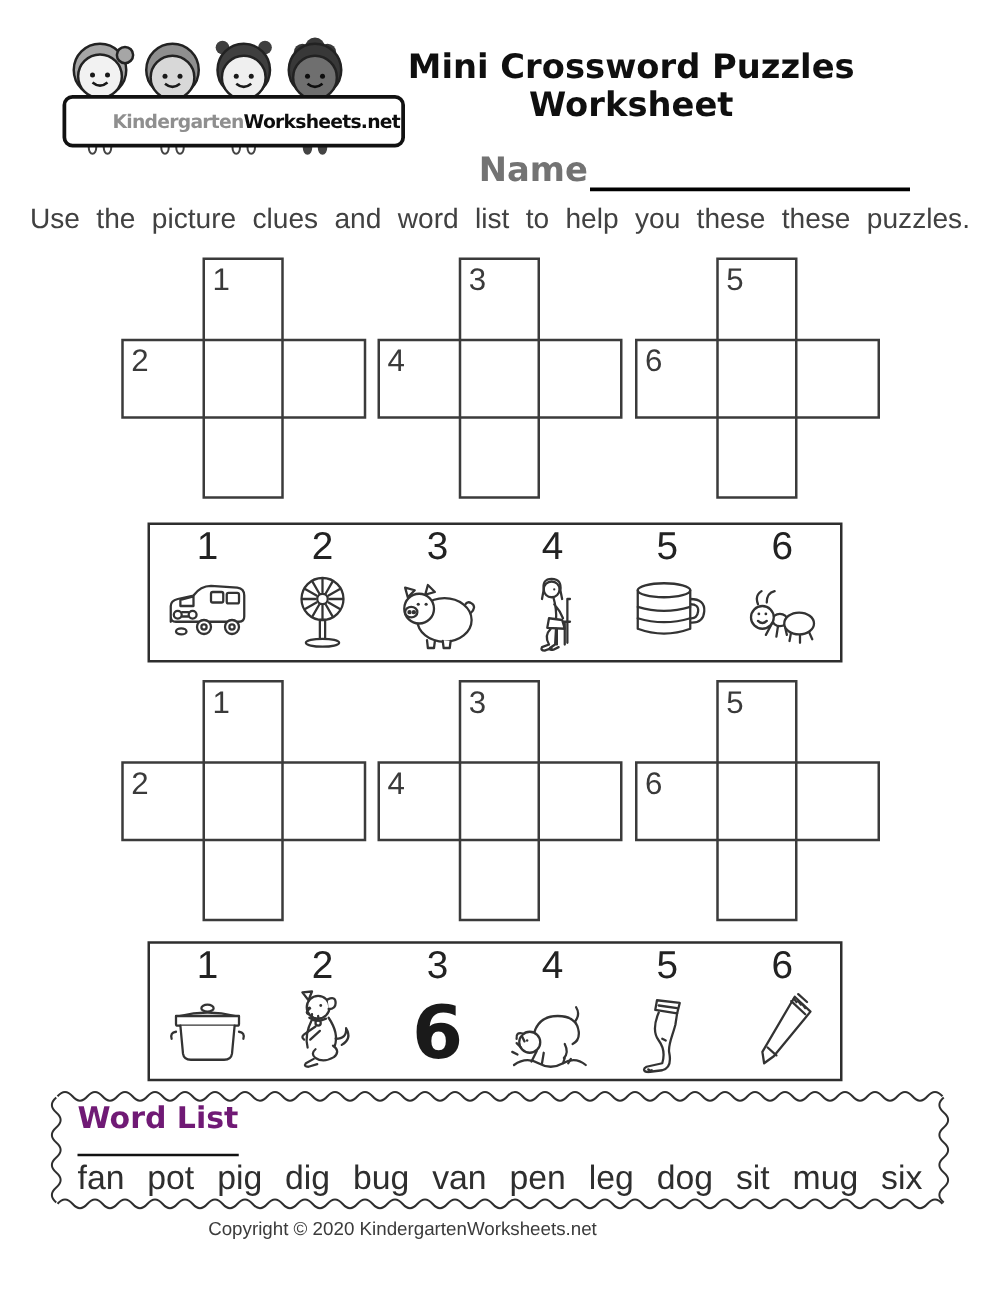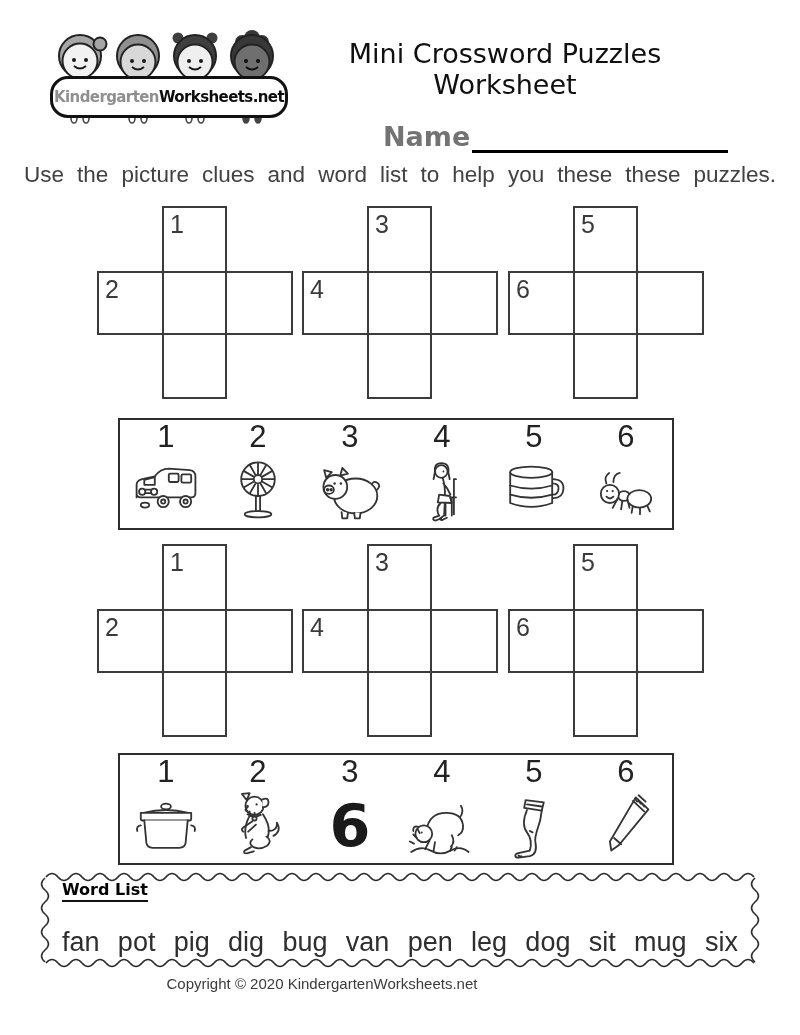--- a/index.html
+++ b/index.html
@@ -3,30 +3,30 @@
 <meta charset="utf-8">
 <style>
   html,body{margin:0;padding:0;background:#fff;}
   .page{position:relative;width:800px;height:1035px;background:#fff;overflow:hidden;
         font-family:"Liberation Sans",sans-serif;color:#222;}
 
   
   .logo{position:absolute;left:28px;top:22px;width:270px;height:130px;}
   .logo svg{position:absolute;left:0;top:0;}
   .logo-sign{position:absolute;left:22px;top:54px;width:232px;height:36px;background:#fff;
-             border:3px solid #111;border-radius:18px;display:flex;align-items:center;justify-content:center;
-             font-family:"DejaVu Sans",sans-serif;font-size:15px;letter-spacing:-0.6px;white-space:nowrap;z-index:2;}
+             border:3px solid #111;border-radius:8px;display:flex;align-items:center;justify-content:center;
+             font-family:"DejaVu Sans",sans-serif;font-size:15px;letter-spacing:-0.6px;white-space:nowrap;z-index:2;padding-left:36px;}
   .logo-sign .gray{color:#8f8f8f;font-weight:600;}
   .logo-sign .blk{color:#0d0d0d;font-weight:bold;}
   .logo-url{position:absolute;left:0;top:108px;width:270px;text-align:center;
             font-size:16.5px;color:#8c8c8c;letter-spacing:0.2px;}
 
   
   .title{position:absolute;left:275px;top:38px;width:460px;margin:0;text-align:center;
-         font-family:"DejaVu Sans",sans-serif;font-weight:normal;font-size:27px;color:#0f0f0f;}
+         font-family:"DejaVu Sans",sans-serif;font-weight:bold;font-size:27px;color:#0f0f0f;}
   .name-row{position:absolute;left:383px;top:118px;width:345px;display:flex;align-items:flex-end;}
   .name-label{font-family:"DejaVu Sans",sans-serif;font-weight:bold;font-size:27px;color:#737373;line-height:1.2;}
   .name-line{flex:1;height:32px;border-bottom:3px solid #000;margin-left:2px;}
   .instruction{position:absolute;left:24px;top:162px;width:752px;margin:0;
                font-size:22.5px;color:#414141;text-align:justify;text-align-last:justify;word-spacing:6px;}
 
   
   .rect{position:absolute;border:2px solid #3b3b3b;box-sizing:border-box;background:transparent;}
   .rect.down{width:65px;height:193px;}
   .rect.across{width:196px;height:64px;}
@@ -36,21 +36,21 @@
   .strip{position:absolute;left:118px;width:556px;height:112px;border:2px solid #2e2e2e;
          box-sizing:border-box;display:flex;}
   .clue{width:16.666%;display:flex;flex-direction:column;align-items:center;padding-top:1px;box-sizing:border-box;}
   .cluenum{font-size:31px;color:#222;line-height:1.05;}
   .clueimg{width:88px;height:70px;}
 
   
   .wordlist{position:absolute;left:40px;top:872px;width:720px;height:96px;}
   .wordlist svg.waves{position:absolute;left:0;top:0;overflow:visible;}
   .wl-heading{position:absolute;left:22px;top:8px;font-family:"DejaVu Sans",sans-serif;font-weight:bold;
-              font-size:16px;color:#000000;border-bottom:2.5px solid #111;padding-bottom:1px;}
+              font-size:24px;color:#701a75;border-bottom:2.5px solid #111;padding-bottom:15px;}
   .wl-words{position:absolute;left:22px;right:22px;bottom:10px;display:flex;justify-content:space-between;
             font-size:27px;color:#2e2e2e;}
 
   
   .footer{position:absolute;left:0;top:974px;width:644px;text-align:center;
           font-size:15px;color:#3b3b3b;line-height:19px;}
 
   .iconart{stroke:#333;stroke-width:2.6;fill:none;stroke-linecap:round;stroke-linejoin:round;}
   .iconfill{fill:#fff;stroke:#333;stroke-width:2.6;stroke-linecap:round;stroke-linejoin:round;}
 </style>

